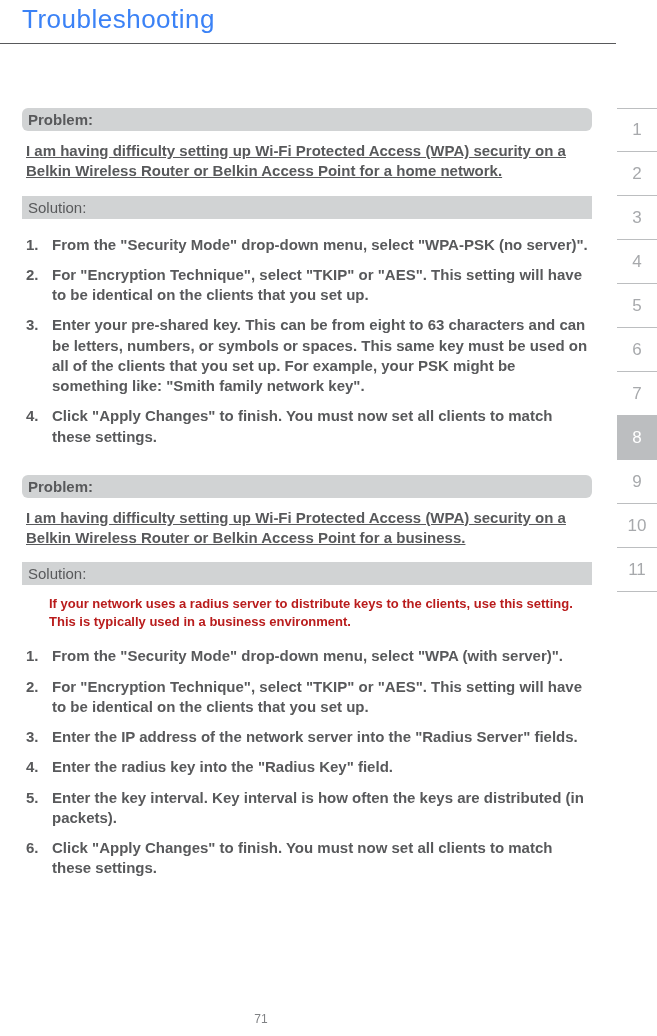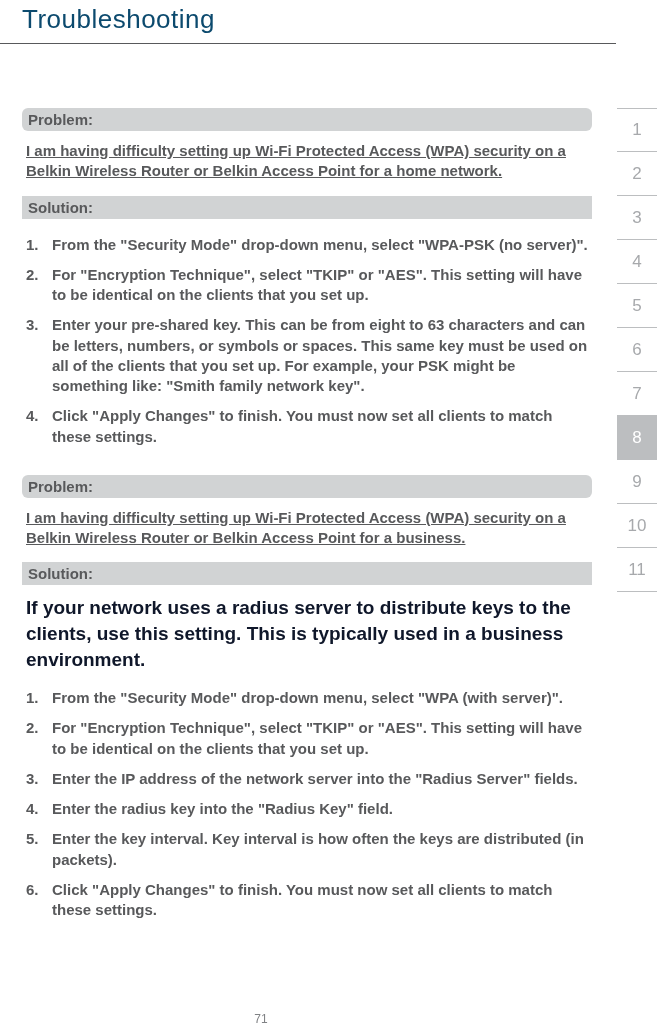--- a/index.html
+++ b/index.html
@@ -7,21 +7,21 @@
     font-family: Arial, Helvetica, sans-serif;
     width: 657px;
     height: 1036px;
     background: #fff;
     position: relative;
     color: #58595b;
   }
   .header-title {
     font-size: 26px;
     font-weight: 400;
-    color: #0c4a6e;
+    color: #3b82f6;
     padding: 4px 0 0 22px;
     letter-spacing: 0.5px;
   }
   .header-rule {
     border: none;
     border-top: 1px solid #58595b;
     margin: 8px 0 0 0;
     width: 616px;
   }
   .side-tabs {
@@ -55,40 +55,41 @@
     font-weight: bold;
     font-size: 15px;
     color: #58595b;
     padding: 3px 6px;
     margin-top: 14px;
     border-radius: 6px;
   }
   .label-bar:first-child { margin-top: 0; }
   .solution-bar {
     background: #d1d3d4;
-    font-weight: 700;
+    font-weight: 400;
     font-size: 15px;
     color: #58595b;
     padding: 3px 6px;
     margin-top: 14px;
   }
   .body-text {
     font-size: 15px;
     font-weight: bold;
     color: #58595b;
     line-height: 1.35;
     padding: 10px 4px 0 4px;
     text-decoration: underline;
   }
   .intro-text {
-    font-size: 19px;
+    font-size: 13px;
     font-weight: bold;
-    color: #0f172a;
+    color: #b91c1c;
     line-height: 1.35;
     padding: 10px 4px 0 4px;
+    margin-left: 23px;
   }
   ol.steps {
     list-style: none;
     padding: 6px 0 0 4px;
     counter-reset: step;
   }
   ol.steps li {
     counter-increment: step;
     position: relative;
     padding-left: 26px;

